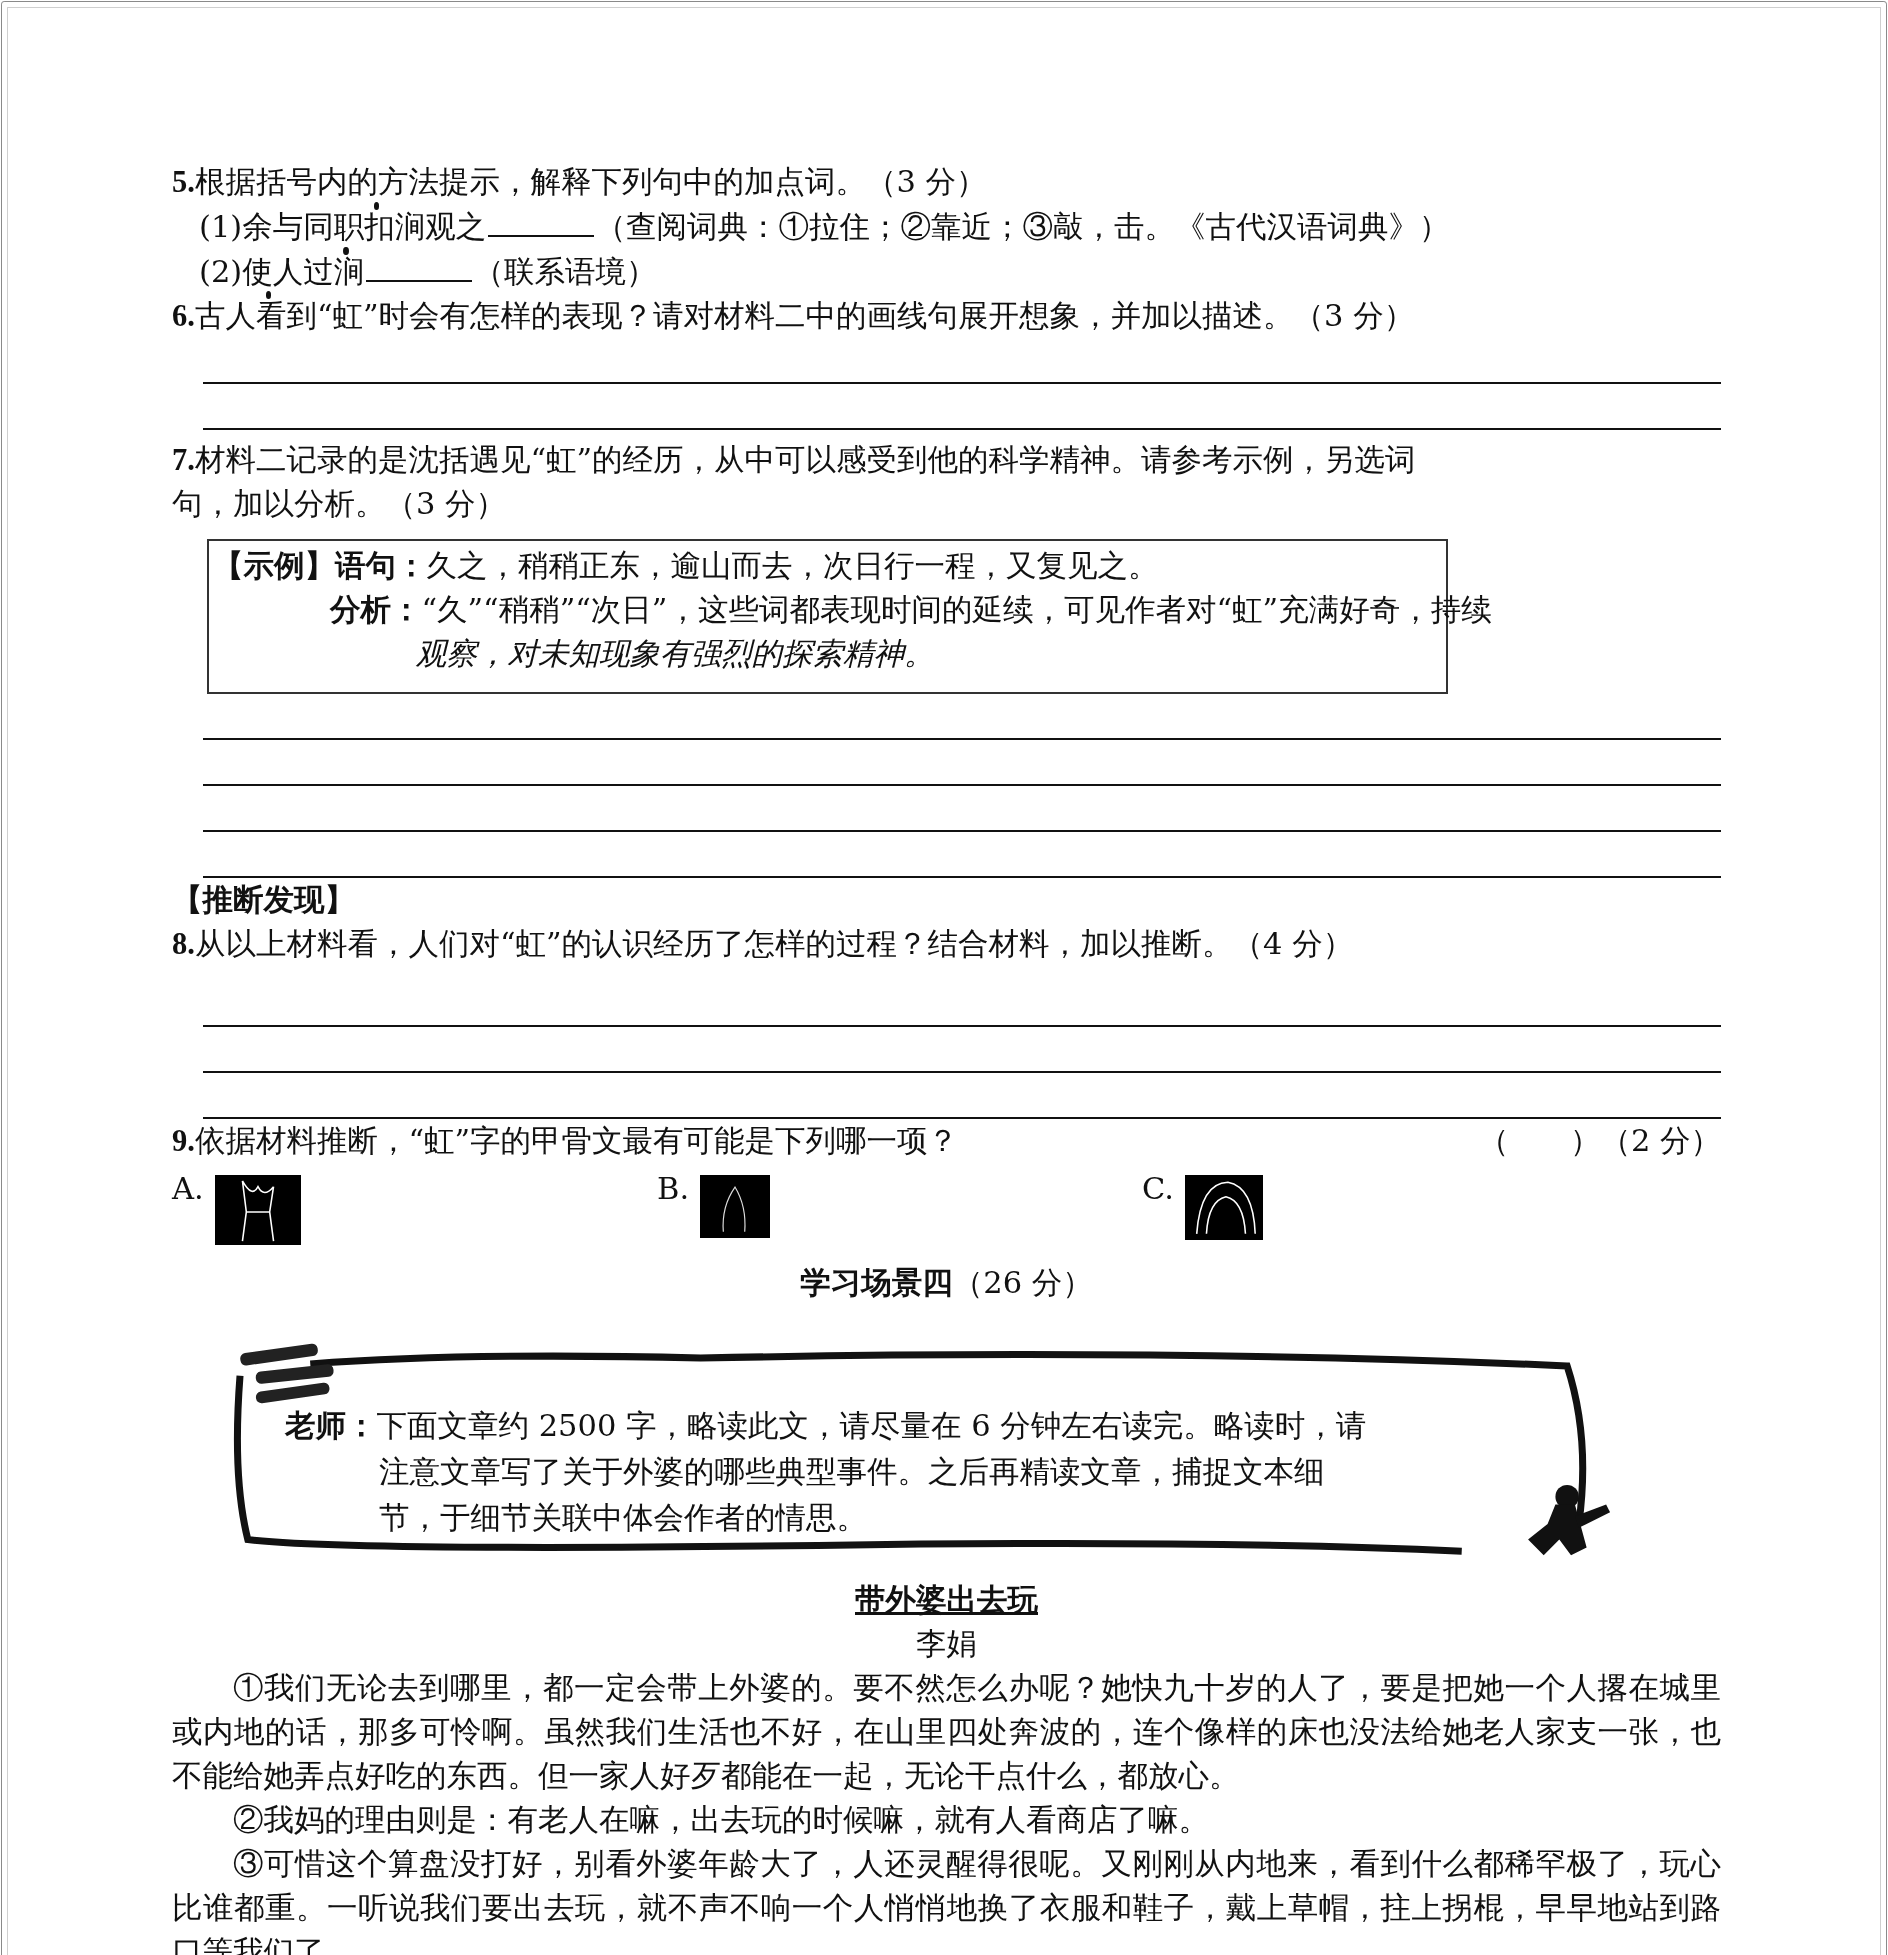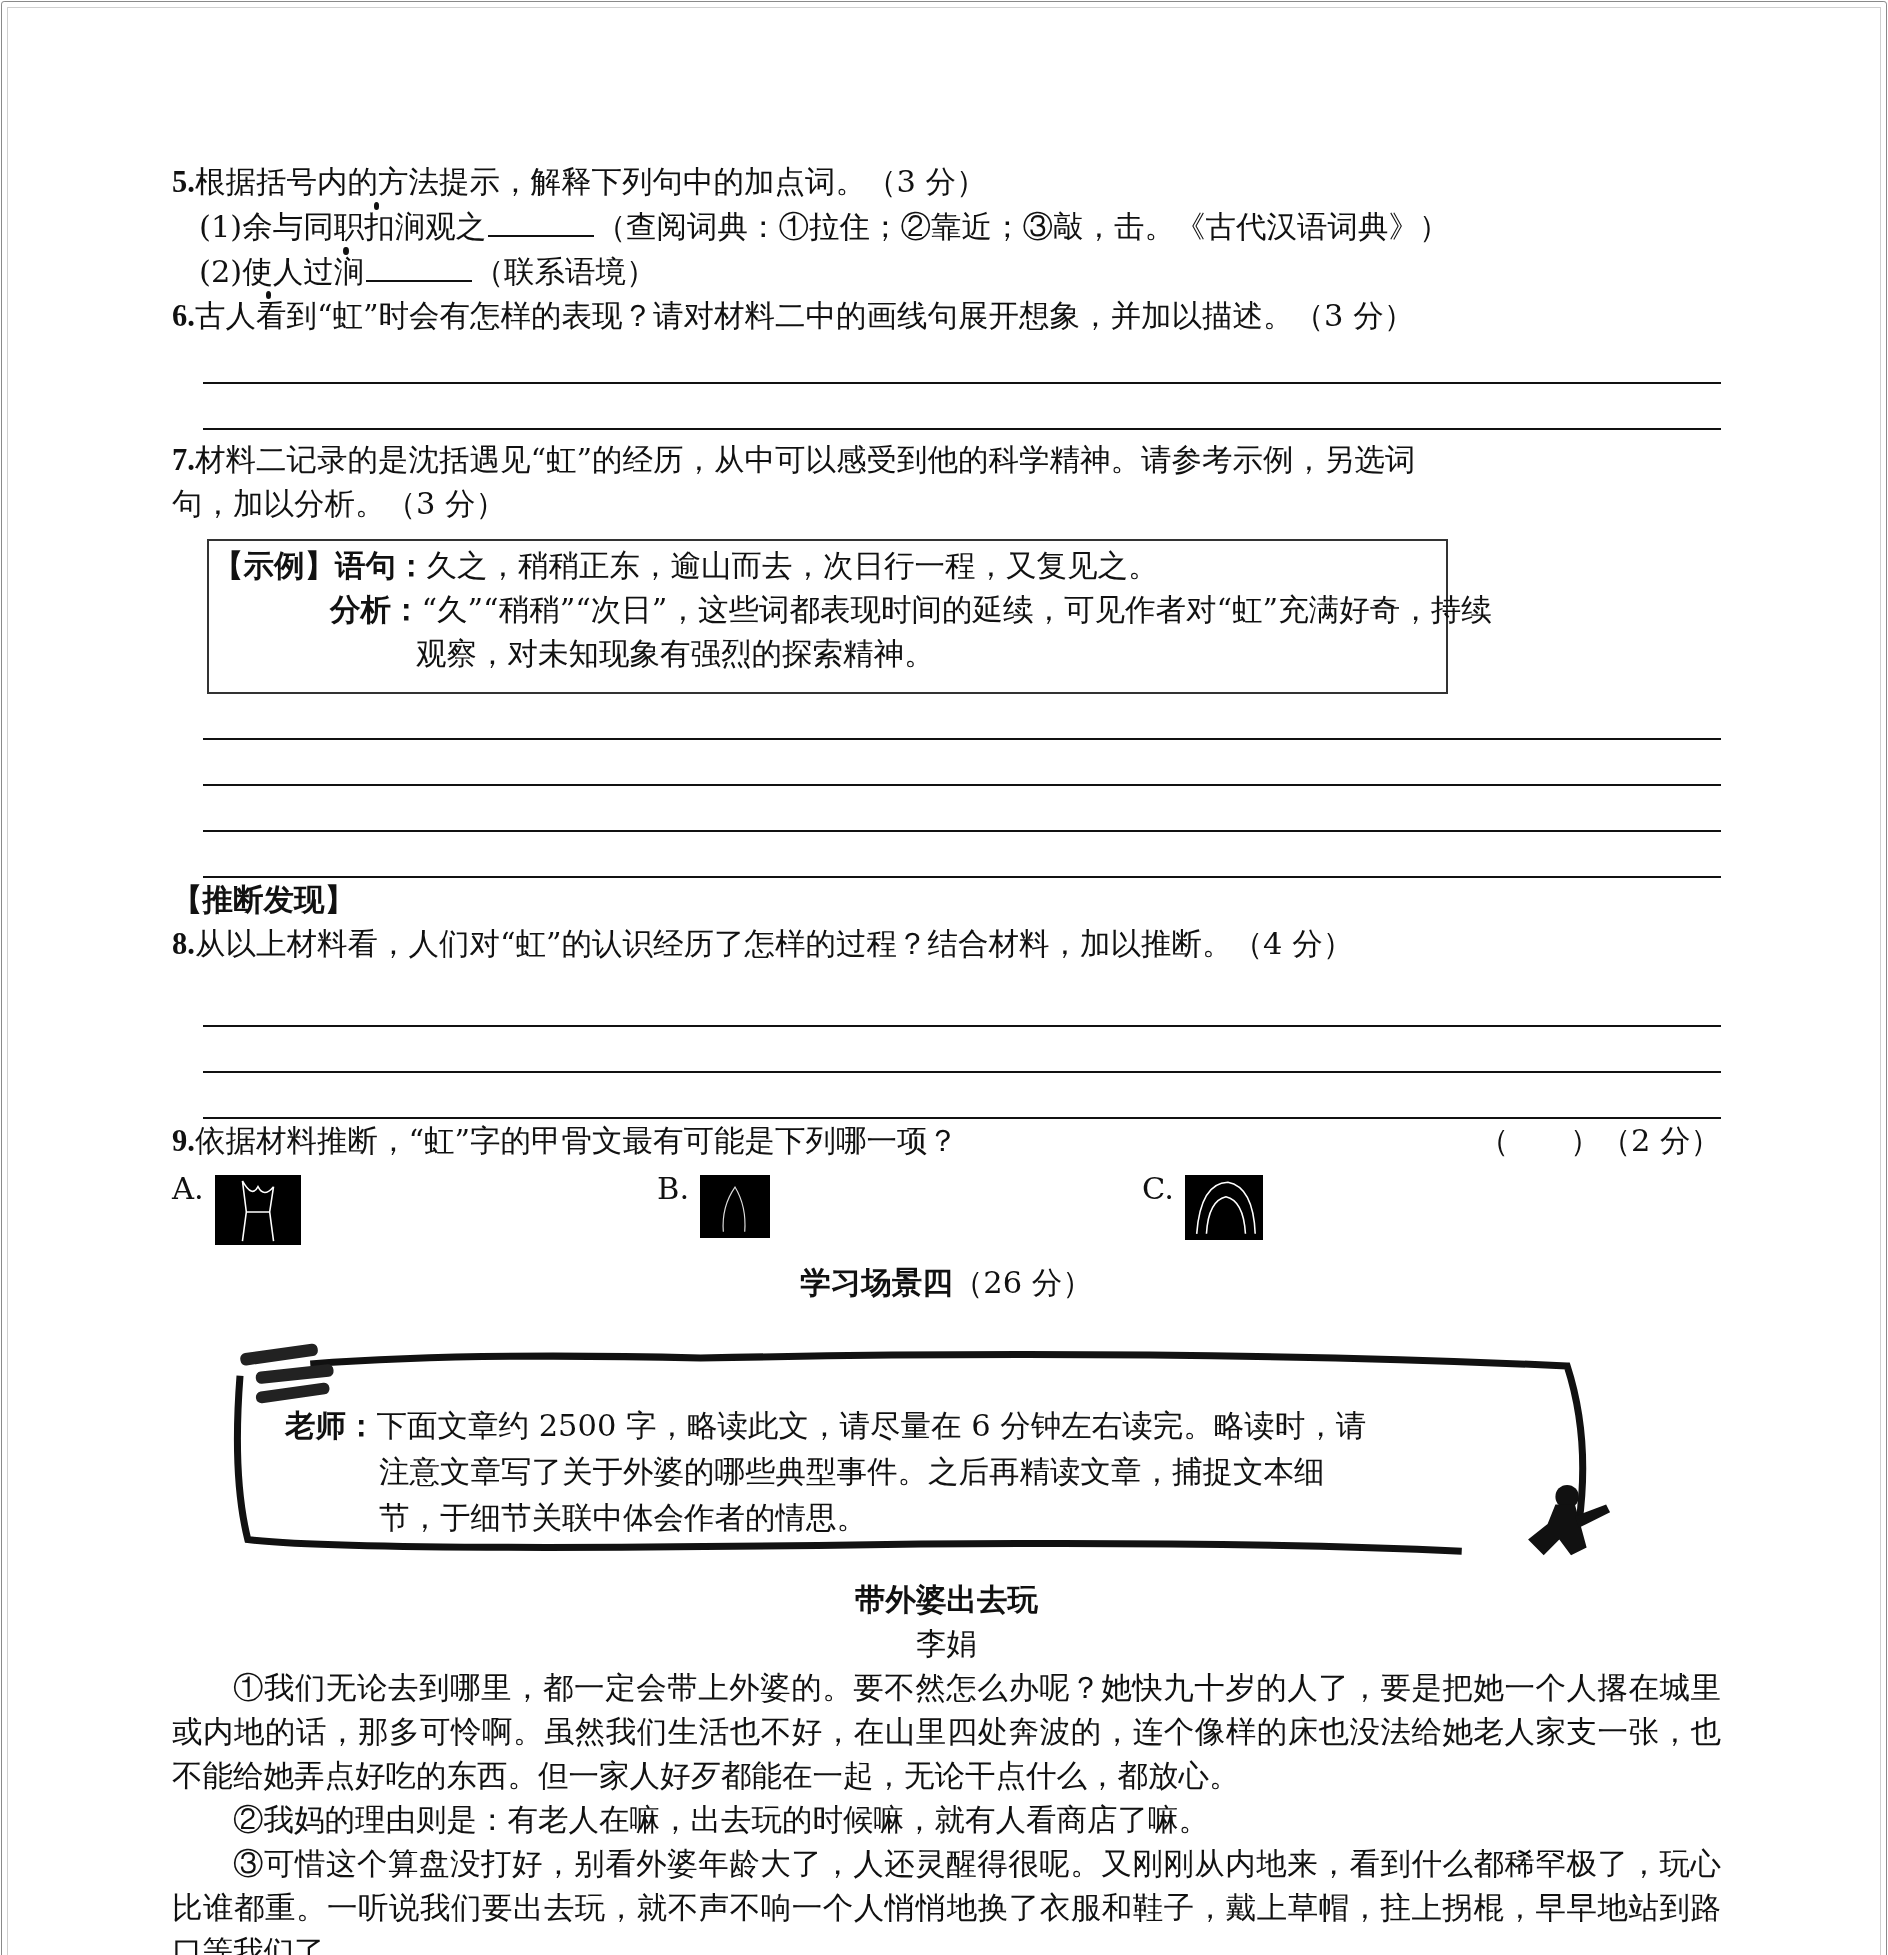--- a/index.html
+++ b/index.html
@@ -33,42 +33,42 @@
     margin-left: -5.5px; background: #111; border-radius: 50%;
   }
   .answer-line { height: 44px; border-bottom: 2px solid #111; }
   .example-box {
     margin: 13.3px 0 0 35px; width: 1241px; border: 2px solid #333;
     padding: 3.1px 3.9px 15.6px 3.9px; box-sizing: border-box;
   }
   .example-box .row { white-space: nowrap; }
   .bold { font-weight: bold; font-family: "DejaVu Sans", sans-serif; }
   .indent-analysis { padding-left: 117px; }
-  .indent-analysis2 { padding-left: 203px; }
+  .indent-analysis2 { padding-left: 203px; font-style: italic; }
   .section-head { font-family: "DejaVu Sans", sans-serif; font-weight: bold; }
   .q9-row { display: flex; justify-content: space-between; }
   .options { display: flex; margin-top: 3.9px; height: 90px; }
   .option { position: relative; width: 485px; }
   .option-label { position: absolute; left: 0; top: 0; }
   .oracle {
     position: absolute; left: 43px; top: 7.8px; width: 86px; height: 70px;
     background: #000;
   }
   .option:nth-child(2) .oracle { left: 43px; width: 70px; height: 63px; }
   .option:nth-child(3) .oracle { left: 43px; width: 78px; height: 65px; }
   .scene-title {
     text-align: center; font-family: "DejaVu Sans", sans-serif; font-weight: bold;
     margin-top: 3.9px;
   }
   .scene-title .pts { font-weight: normal; font-family: "DejaVu Serif", serif; }
   .note-wrap { position: relative; height: 242px; margin-top: 15.6px; margin-left: 59px; width: 1431px; }
   .note-svg { position: absolute; left: 0; top: 0; }
   .note-text { position: absolute; left: 54px; top: 82px; width: 1251px; line-height: 46px; }
   .note-text .hang { padding-left: 94px; }
-  .article-title { text-align: center; font-family: "DejaVu Sans", sans-serif; font-weight: bold; margin-top: 15.6px; }
+  .article-title { text-align: center; font-family: "DejaVu Sans", sans-serif; font-weight: bold; margin-top: 15.6px; text-decoration: underline; }
   .article-author { text-align: center; }
   .para { text-indent: 61px; text-align: justify; }
 </style>
 </head>
 <body>
 
 <div class="page-border-outer"></div>
 <div class="page-border-inner"></div>
 
 <div class="content">

